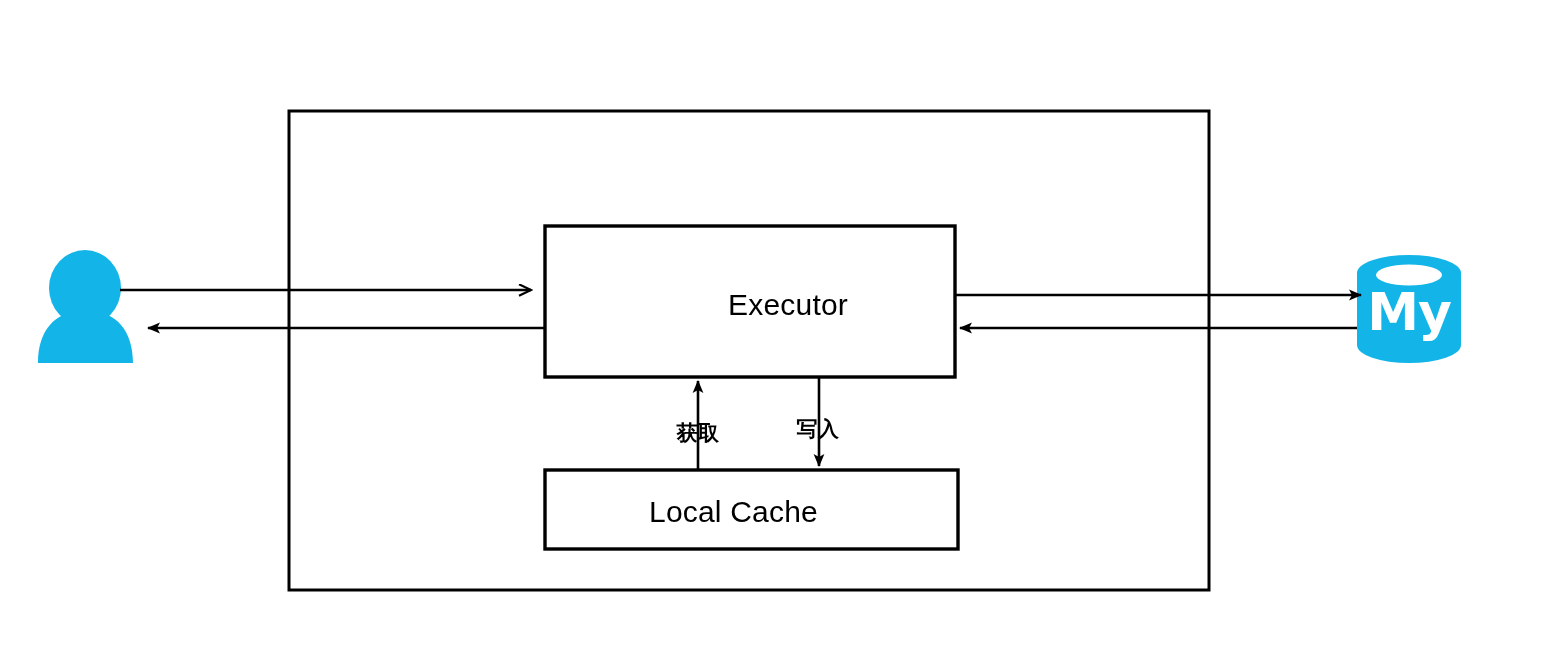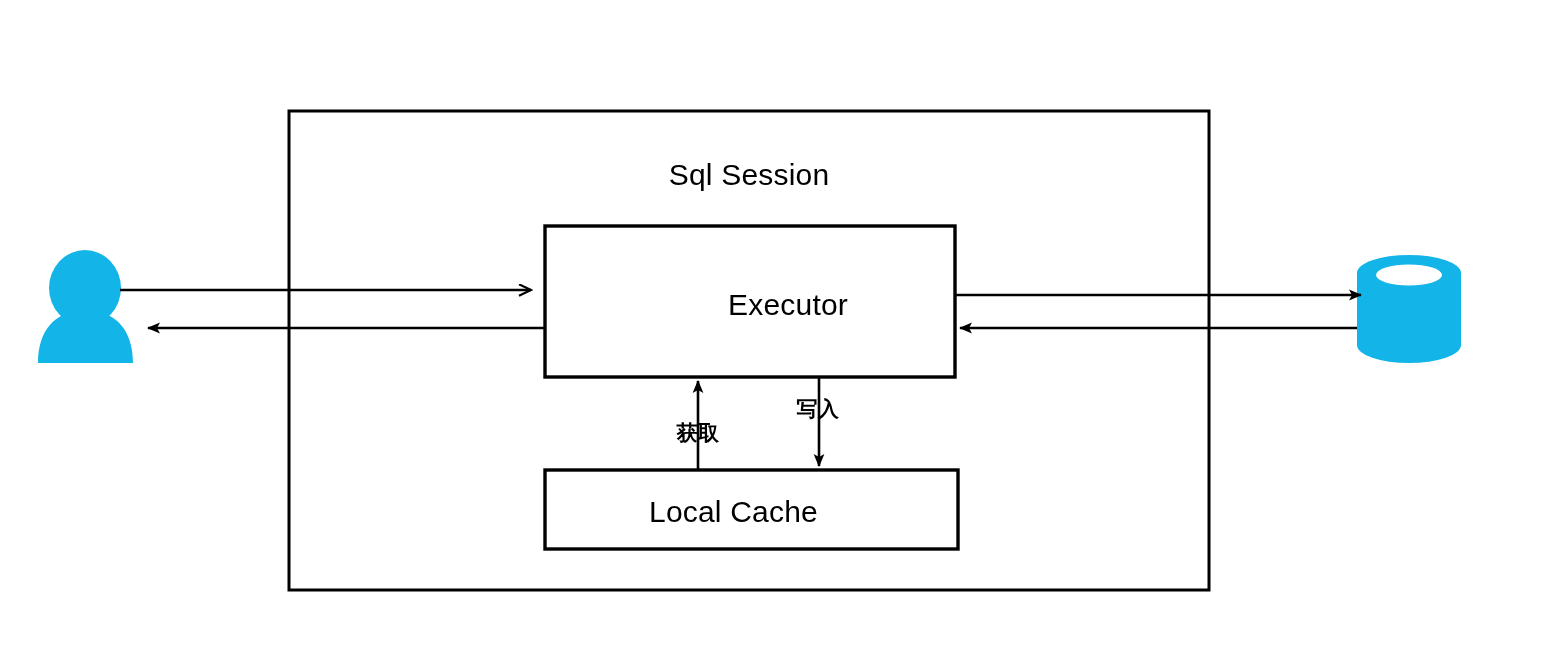--- a/index.html
+++ b/index.html
@@ -106,24 +106,25 @@
 
     <g>
       <line x1="698" y1="470" x2="698" y2="381" stroke="#000000" stroke-width="2.6" marker-end="url(#arrow-filled-r)"></line>
     </g>
 
     <g>
       <line x1="819" y1="377" x2="819" y2="466" stroke="#000000" stroke-width="2.6" marker-end="url(#arrow-filled-r)"></line>
     </g>
   </svg>
 
-  <div class="boxlabel title-text" style="left:289px; top:160px; width:920px;">Sql Session</div>
 
   <div class="boxlabel node-text" style="left:545px; top:290px; width:486px;">Executor</div>
 
   <div class="boxlabel node-text" style="left:545px; top:497px; width:377px;">Local Cache</div>
 
   <div class="boxlabel edge-text" style="left:638px; top:423px; width:120px;">获取</div>
 
-  <div class="boxlabel edge-text" style="left:758px; top:399px; width:120px;">写入</div>
+  <div class="boxlabel edge-text" style="left:758px; top:419px; width:120px;">写入</div>
 
+  <div class="boxlabel" style="left:1357px; top:286px; width:104px; font-size:52px; font-weight:bold;
+              color:#ffffff; letter-spacing:-1px; font-family:'DejaVu Sans', sans-serif;">My</div>
 
 </div>
 
 </body></html>

